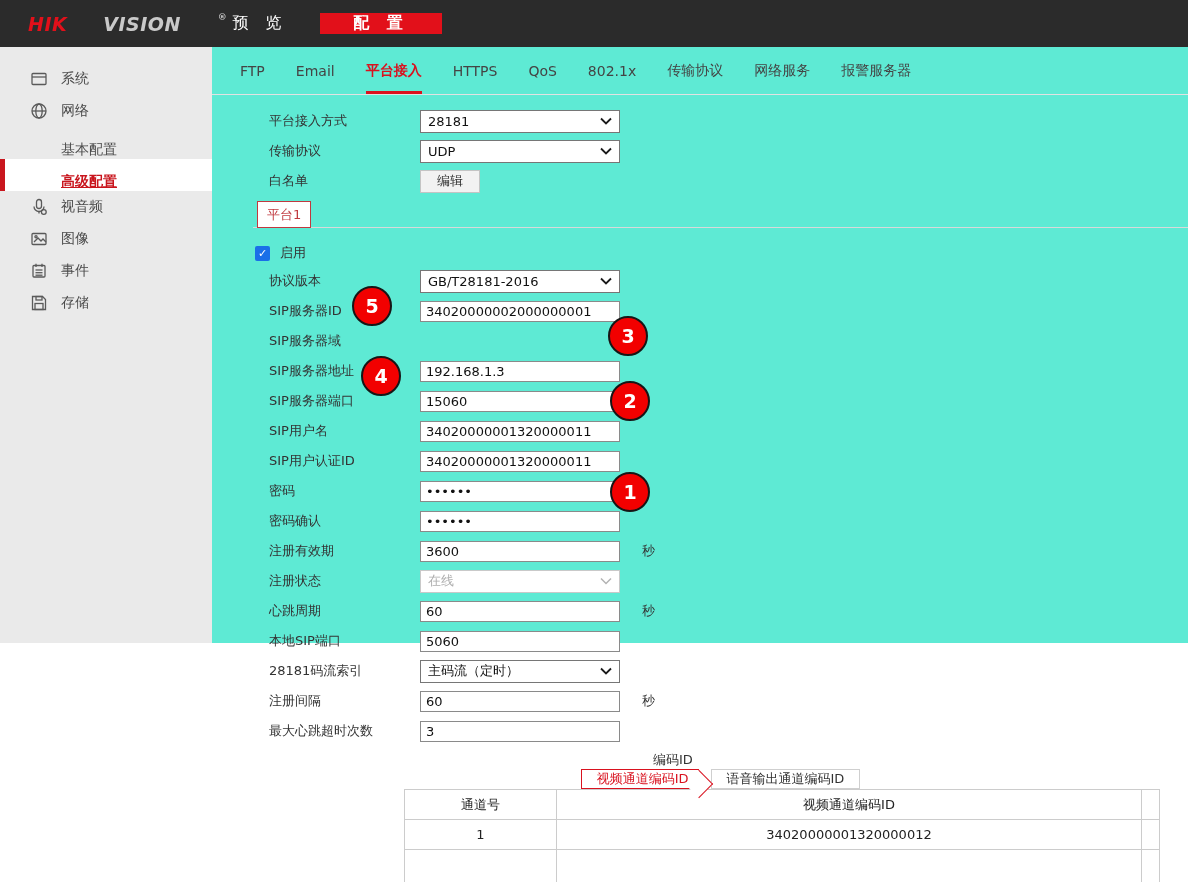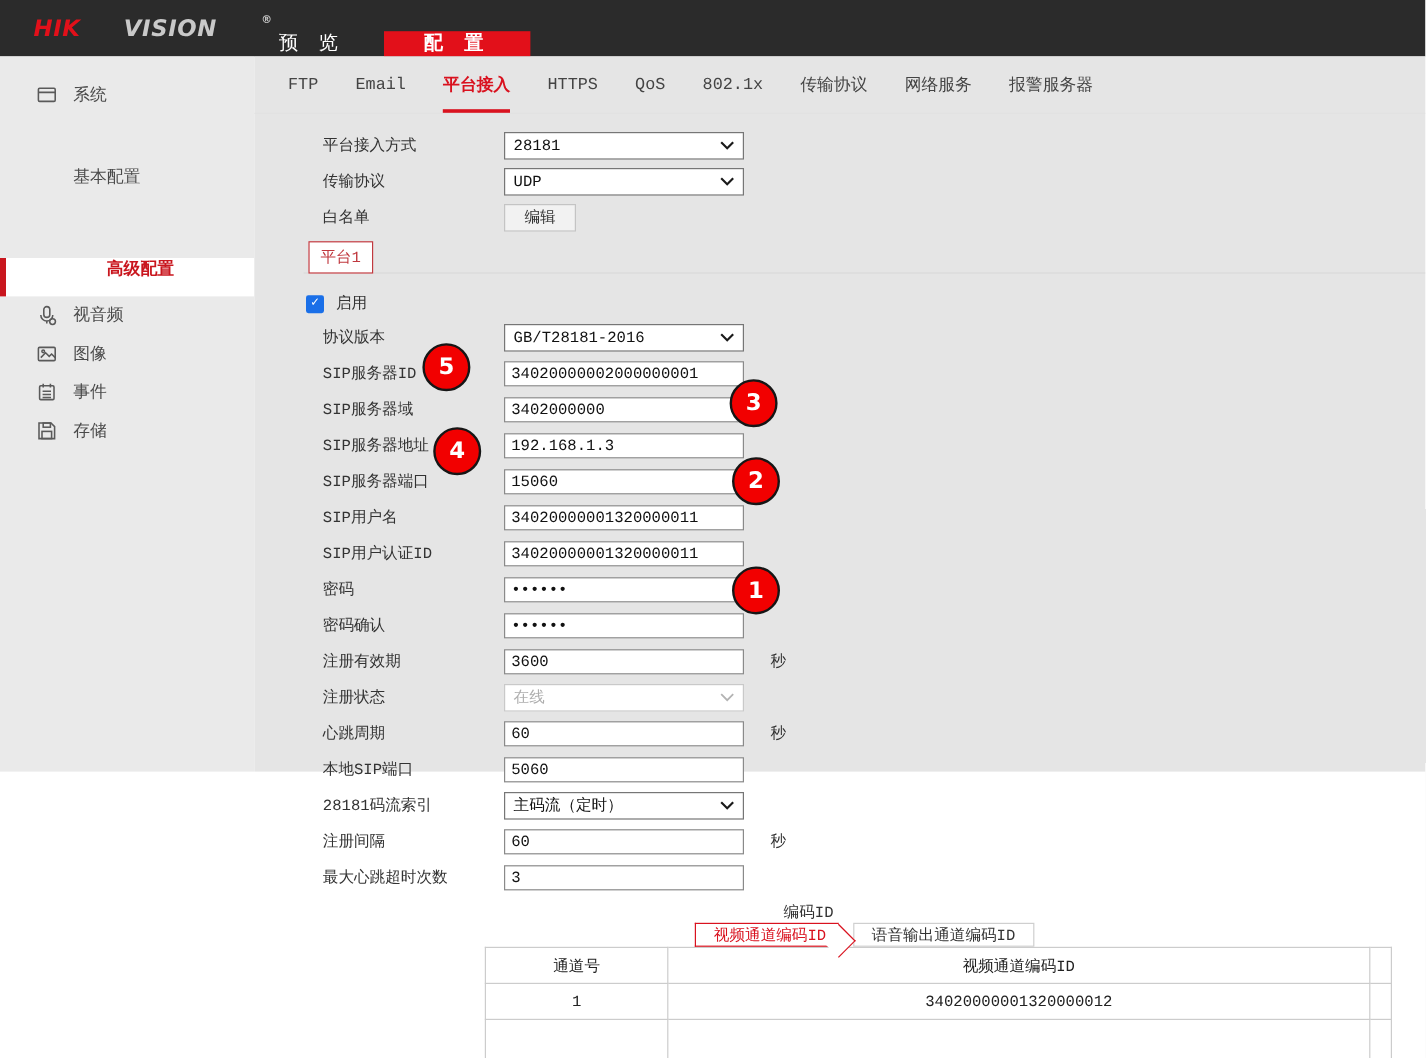--- a/index.html
+++ b/index.html
@@ -6,34 +6,34 @@
   html,body { background:#fff; }
   body { font-family:"DejaVu Sans","Liberation Sans",sans-serif; }
   #page { position:relative; width:1188px; height:882px; overflow:hidden; background:#fff; }
 
   
   .topbar { position:absolute; left:0; top:0; width:1188px; height:47px; background:#2b2b2b; display:flex; align-items:stretch; }
   .logo { width:172px; margin-left:28px; display:flex; align-items:center; font-style:italic; font-weight:bold; font-size:19px; letter-spacing:.5px;gap:36px; }
   .logo .hik { color:#e2101a; }
   .logo .vision { color:#c9c9c9; }
   .logo .reg { color:#c9c9c9; font-size:9px; font-style:normal; vertical-align:super; margin-left:1px; align-self:flex-start; margin-top:12px; }
-  .topnav { display:flex; align-items:flex-end; }
+  .topnav { display:flex; align-items:center; }
   .topnav-item { width:120px; display:flex; align-items:center; justify-content:center; color:#fff; font-size:16px; letter-spacing:6px; cursor:pointer; }
   .topnav-item.active { width:122px; background:#e2101a; font-weight:bold; }
 
   
   .mainrow { position:absolute; left:0; top:47px; width:1188px; height:596px; display:flex; }
   .sidebar { width:212px; background:#eaeaea; padding-top:16px; flex-shrink:0; }
-  .content { flex:1; background:#e5e5e5; position:relative;font-family:Liberation Mono, monospace; }
+  .content { flex:1; background:#5eead4; position:relative; }
 
   
   .side-item { height:32px; display:flex; align-items:center; padding-left:30px; font-size:14px; color:#4a4a4a; cursor:pointer; }
   .side-item .icn { width:18px; height:18px; margin-right:13px; display:inline-flex; }
-  .side-sub { height:32px; display:flex; align-items:flex-start; padding-left:61px; font-size:14px; color:#4a4a4a; cursor:pointer;margin-top:44px; }
-  .side-sub.active { background:#fff; border-left:5px solid #c9161e; padding-left:84px; color:#c9161e; font-weight:bold; }
+  .side-sub { height:32px; display:flex; align-items:flex-end; padding-left:61px; font-size:14px; color:#4a4a4a; cursor:pointer; }
+  .side-sub.active { background:#fff; border-left:5px solid #c9161e; padding-left:56px; color:#c9161e; font-weight:bold;text-decoration:underline; }
   svg.ic { stroke:#5a5a5a; fill:none; stroke-width:1.3; }
 
   
   .tabbar { height:48px; border-bottom:1px solid #e2e2e2; display:flex; align-items:stretch; padding-left:28px; }
   .tab { margin-right:31px; display:flex; align-items:center; font-size:14px; color:#444; cursor:pointer; border-bottom:3px solid transparent; padding-top:3px; }
   .tab.active { color:#d9121f; font-weight:bold; border-bottom:3px solid #d9121f; }
 
   
   .form { padding:11px 0 0 41px; }
   .frow { height:30px; display:flex; align-items:center; }
@@ -104,20 +104,30 @@
     <div class="sidebar">
       <div class="side-item">
         <span class="icn">
           <svg class="ic" width="18" height="18" viewBox="0 0 18 18">
               <rect x="2" y="3.5" width="14" height="11" rx="1"></rect>
               <line x1="2" y1="7" x2="16" y2="7"></line>
             </svg>
         </span>
         <span>系统</span>
       </div>
+      <div class="side-item">
+        <span class="icn">
+          <svg class="ic" width="18" height="18" viewBox="0 0 18 18">
+              <circle cx="9" cy="9" r="7"></circle>
+              <ellipse cx="9" cy="9" rx="3.2" ry="7"></ellipse>
+              <line x1="2" y1="9" x2="16" y2="9"></line>
+            </svg>
+        </span>
+        <span>网络</span>
+      </div>
       <div class="side-sub">
         <span>基本配置</span>
       </div>
       <div class="side-sub active">
         <span>高级配置</span>
       </div>
       <div class="side-item">
         <span class="icn">
           <svg class="ic" width="18" height="18" viewBox="0 0 18 18">
               <rect x="6.5" y="1.5" width="5" height="9" rx="2.5"></rect>
@@ -229,21 +239,20 @@
           </div>
         </div>
 
         <div class="frow">
           <span class="flabel">SIP服务器ID</span>
           <input class="tinput" value="34020000002000000001" style="">
         </div>
 
         <div class="frow">
           <span class="flabel">SIP服务器域</span>
-          <input class="tinput" value="3402000000" style="">
         </div>
 
         <div class="frow">
           <span class="flabel">SIP服务器地址</span>
           <input class="tinput" value="192.168.1.3" style="">
         </div>
 
         <div class="frow">
           <span class="flabel">SIP服务器端口</span>
           <input class="tinput" value="15060" style="">

